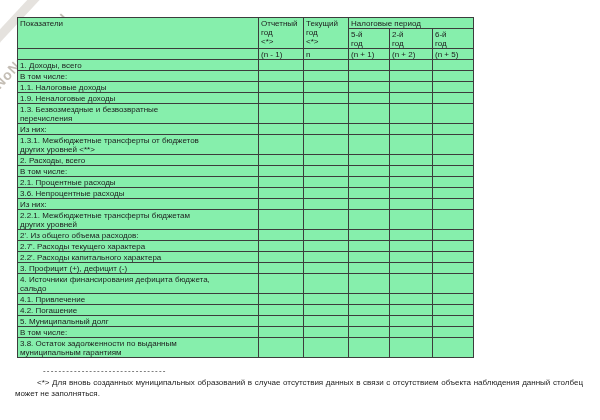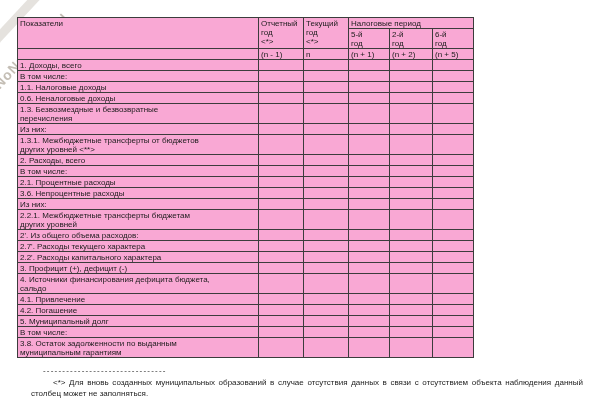--- a/index.html
+++ b/index.html
@@ -29,21 +29,21 @@
     font-size: 14px; font-weight: 700; letter-spacing: 1px;
     color: rgba(186,179,168,0.85);
     pointer-events: none;
     white-space: nowrap;
   }
 
   table.budget {
     border-collapse: collapse;
     table-layout: fixed;
     width: 456px;
-    background: #f9a8d4;
+    background: #86efac;
     position: relative;
   }
   table.budget th, table.budget td {
     border: 1px solid #3c3c3c;
     font-size: 8px;
     font-weight: normal;
     text-align: left;
     vertical-align: top;
     padding: 1px 2px 0 2px;
     line-height: 9px;
@@ -61,21 +61,21 @@
   }
   .fn-separator {
     margin-left: 28px;
     letter-spacing: 1.2px;
     font-size: 8px;
     line-height: 8px;
     white-space: nowrap;
     overflow: hidden;
   }
   .fn {
-    margin: 3px 0 0 16px;
+    margin: 3px 0 0 0;
     text-align: justify;
     text-indent: 22px;
   }
 </style>
 </head>
 <body>
 
 <div class="page">
 
   <div class="watermark-band"></div>
@@ -137,21 +137,21 @@
         </tr>
         <tr>
           <td class="label">1.1. Налоговые доходы</td>
           <td class="val"></td>
           <td class="val"></td>
           <td class="val"></td>
           <td class="val"></td>
           <td class="val"></td>
         </tr>
         <tr>
-          <td class="label">0.6. Неналоговые доходы</td>
+          <td class="label">1.9. Неналоговые доходы</td>
           <td class="val"></td>
           <td class="val"></td>
           <td class="val"></td>
           <td class="val"></td>
           <td class="val"></td>
         </tr>
         <tr>
           <td class="label">1.3. Безвозмездные и безвозвратные
 перечисления</td>
           <td class="val"></td>

